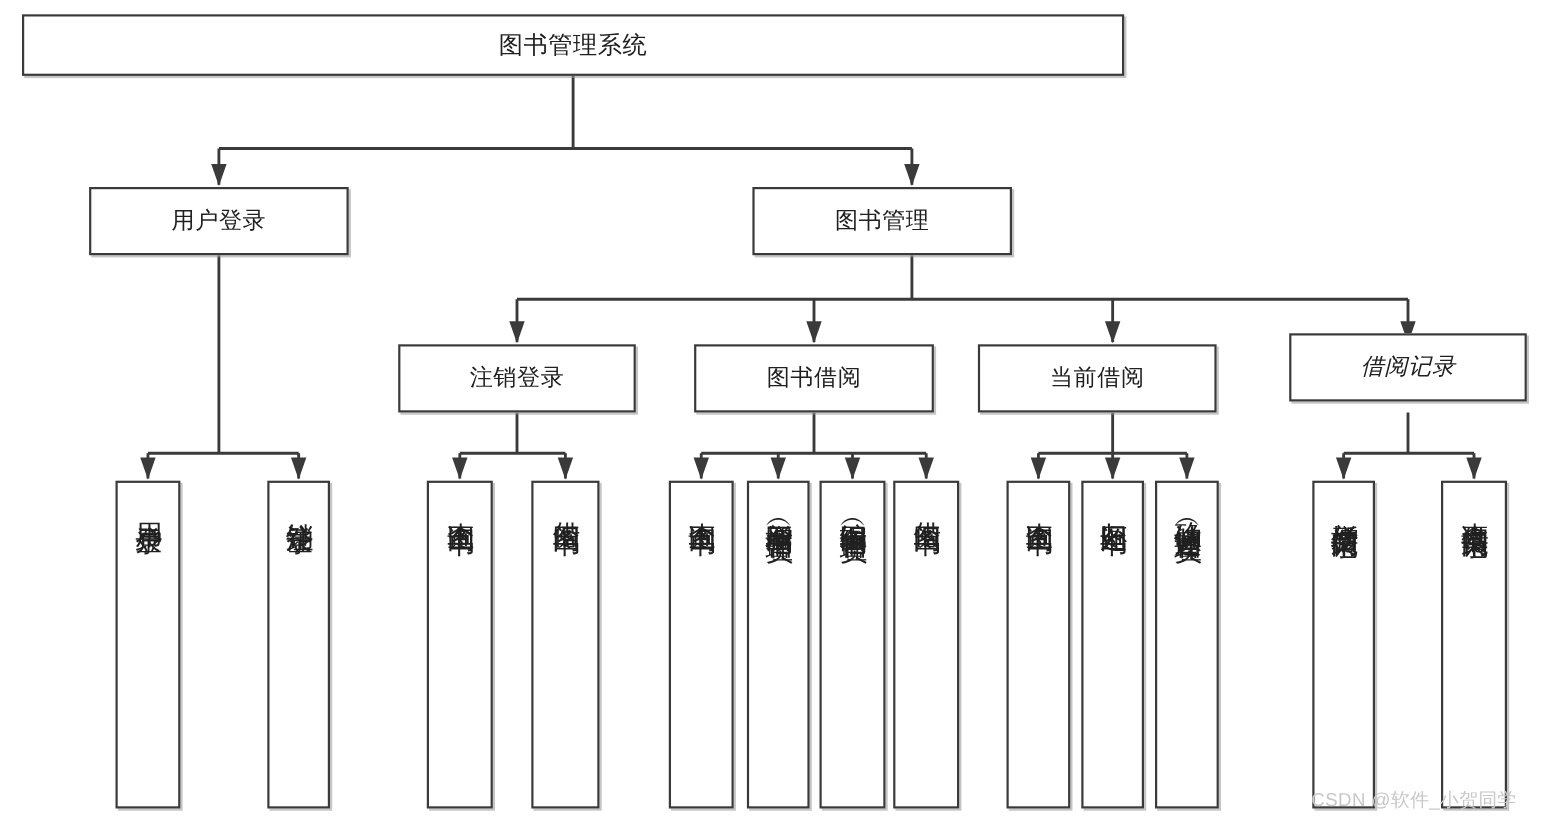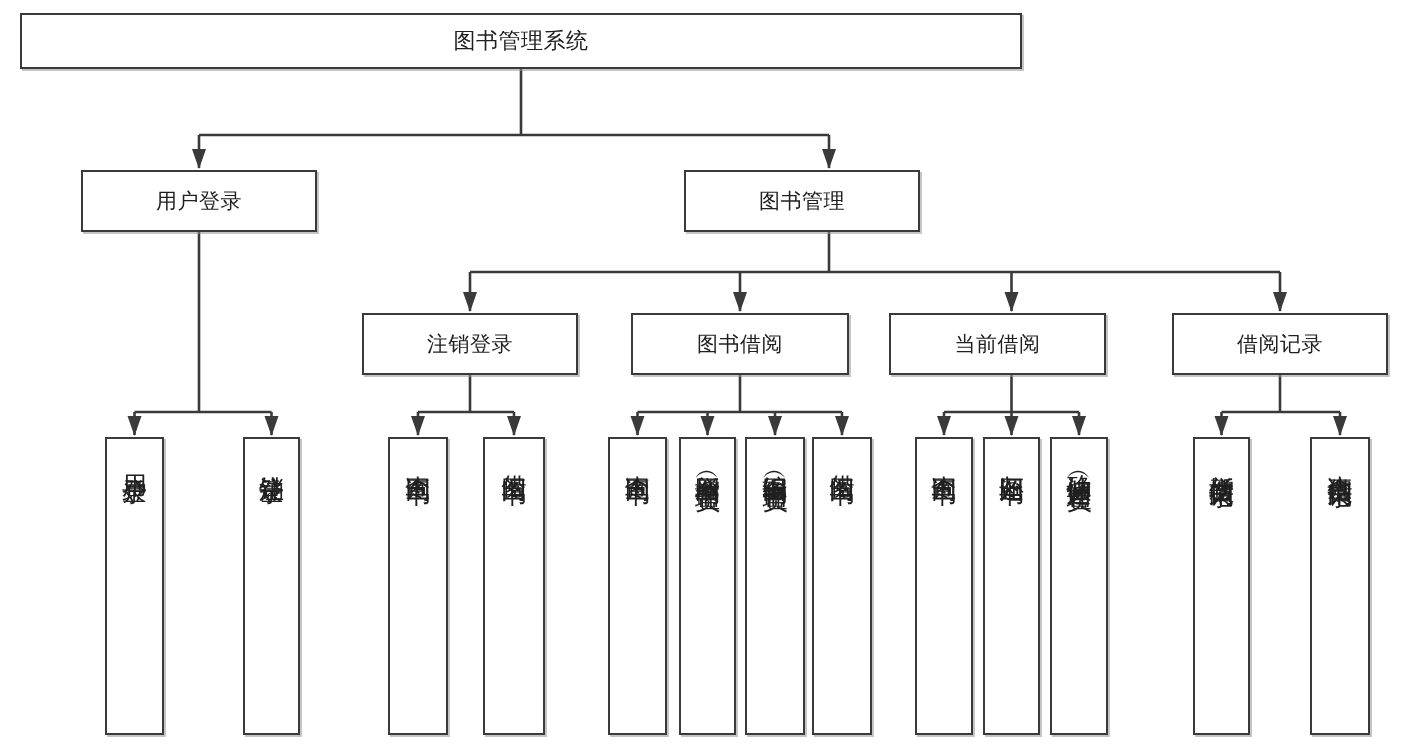--- a/index.html
+++ b/index.html
@@ -137,21 +137,21 @@
       </div>
       <div class="node horiz" style="left: 362px; top: 313px; width: 216px; height: 62px;">
         <span class="label">注销登录</span>
       </div>
       <div class="node horiz" style="left: 631px; top: 313px; width: 218px; height: 62px;">
         <span class="label">图书借阅</span>
       </div>
       <div class="node horiz" style="left: 889px; top: 313px; width: 217px; height: 62px;">
         <span class="label">当前借阅</span>
       </div>
-      <div class="node horiz" style="left: 1172px; top: 313px; width: 216px; height: 62px;">
+      <div class="node horiz" style="left: 1172px; top: 303px; width: 216px; height: 62px; font-style: italic;">
         <span class="label">借阅记录</span>
       </div>
       <div class="node vert" style="left: 105px; top: 437px; width: 59px; height: 298px;">
         <span class="label">用户登录</span>
       </div>
       <div class="node vert" style="left: 243px; top: 437px; width: 57px; height: 298px;">
         <span class="label">注销登录</span>
       </div>
       <div class="node vert" style="left: 388px; top: 437px; width: 60px; height: 298px;">
         <span class="label">查询图书</span>
@@ -180,13 +180,14 @@
       <div class="node vert" style="left: 1050px; top: 437px; width: 58px; height: 298px;">
         <span class="label">确认归还（管理员）</span>
       </div>
       <div class="node vert" style="left: 1193px; top: 437px; width: 57px; height: 298px;">
         <span class="label">新增借阅记录</span>
       </div>
       <div class="node vert" style="left: 1310px; top: 437px; width: 60px; height: 298px;">
         <span class="label">查询借阅记录</span>
       </div>
     </div>
+  <div class="watermark" style="left: 1192px; top: 716px;">CSDN @软件_小贺同学</div>
 </div>
 
 </body></html>

